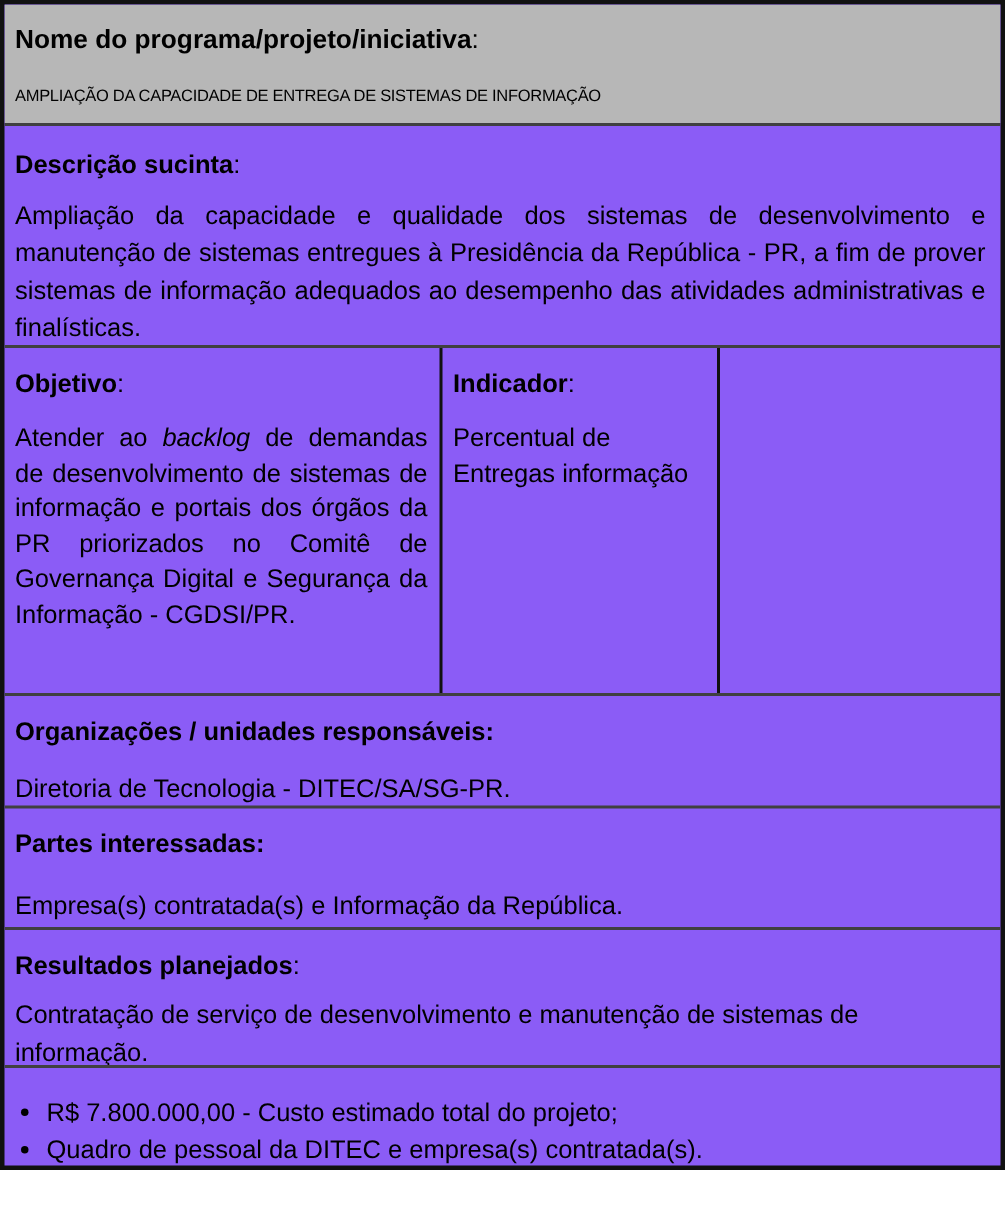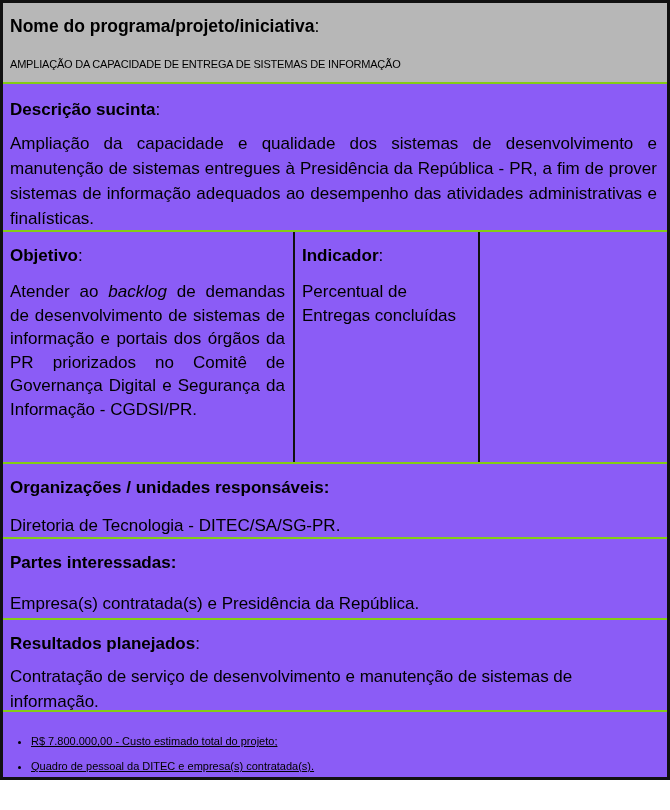--- a/index.html
+++ b/index.html
@@ -9,21 +9,21 @@
     font-family: "Liberation Sans", sans-serif;
     color: #000;
   }
   .page {
     width: 670px; height: 780px;
     border: 3px solid #111;
     background: #8b5cf6;
     overflow: hidden;
   }
   .row {
-    border-top: 2px solid #84cc16;
+    border-top: 2px solid #404040;
     overflow: hidden;
     padding: 0 10px 0 7px;
   }
   .row:first-child { border-top: none; }
 
   .h {
     font-size: 17px;
     line-height: 20px;
     font-weight: 700;
   }
@@ -73,23 +73,22 @@
   .row-result .h { margin-bottom: 10px; }
 
   
   .row-recursos { height: 97px; padding-top: 17px; }
   .row-recursos .h { margin-bottom: 12px; }
   .bullet-list {
     list-style: disc outside;
     padding-left: 21px;
   }
   .bullet-list li {
-    font-size: 11px;
+    font-size: 17px;
     line-height: 25px;
-    text-decoration: underline;
   }
   em.italic { font-style: italic; }
 </style>
 </head>
 <body>
 
 <div class="page">
 
   <section class="row row-header">
     <p class="h"><span>Nome do programa/projeto/iniciativa</span><span class="suffix">:</span></p>
@@ -101,32 +100,32 @@
     <p class="body-text justify">Ampliação da capacidade e qualidade dos sistemas de desenvolvimento e manutenção de sistemas entregues à Presidência da República - PR, a fim de prover sistemas de informação adequados ao desempenho das atividades administrativas e finalísticas.</p>
   </section>
 
   <section class="row row-cols">
     <div class="col col-objetivo">
       <p class="h"><span>Objetivo</span><span class="suffix">:</span></p>
       <p class="body-text justify"><span>Atender ao </span><em class="italic">backlog</em><span> de demandas de desenvolvimento de sistemas de informação e portais dos órgãos da PR priorizados no Comitê de Governança Digital e Segurança da Informação - CGDSI/PR.</span></p>
     </div>
     <div class="col col-indicador">
       <p class="h"><span>Indicador</span><span class="suffix">:</span></p>
-      <p class="body-text">Percentual de Entregas concluídas</p>
+      <p class="body-text">Percentual de Entregas informação</p>
     </div>
   </section>
 
   <section class="row row-org">
     <p class="h">Organizações / unidades responsáveis:</p>
     <p class="body-text">Diretoria de Tecnologia - DITEC/SA/SG-PR.</p>
   </section>
 
   <section class="row row-partes">
     <p class="h">Partes interessadas:</p>
-    <p class="body-text">Empresa(s) contratada(s) e Presidência da República.</p>
+    <p class="body-text">Empresa(s) contratada(s) e Informação da República.</p>
   </section>
 
   <section class="row row-result">
     <p class="h"><span>Resultados planejados</span><span class="suffix">:</span></p>
     <p class="body-text">Contratação de serviço de desenvolvimento e manutenção de sistemas de informação.</p>
   </section>
 
   <section class="row row-recursos">
     <ul class="bullet-list">
       <li>R$ 7.800.000,00 - Custo estimado total do projeto;</li>

